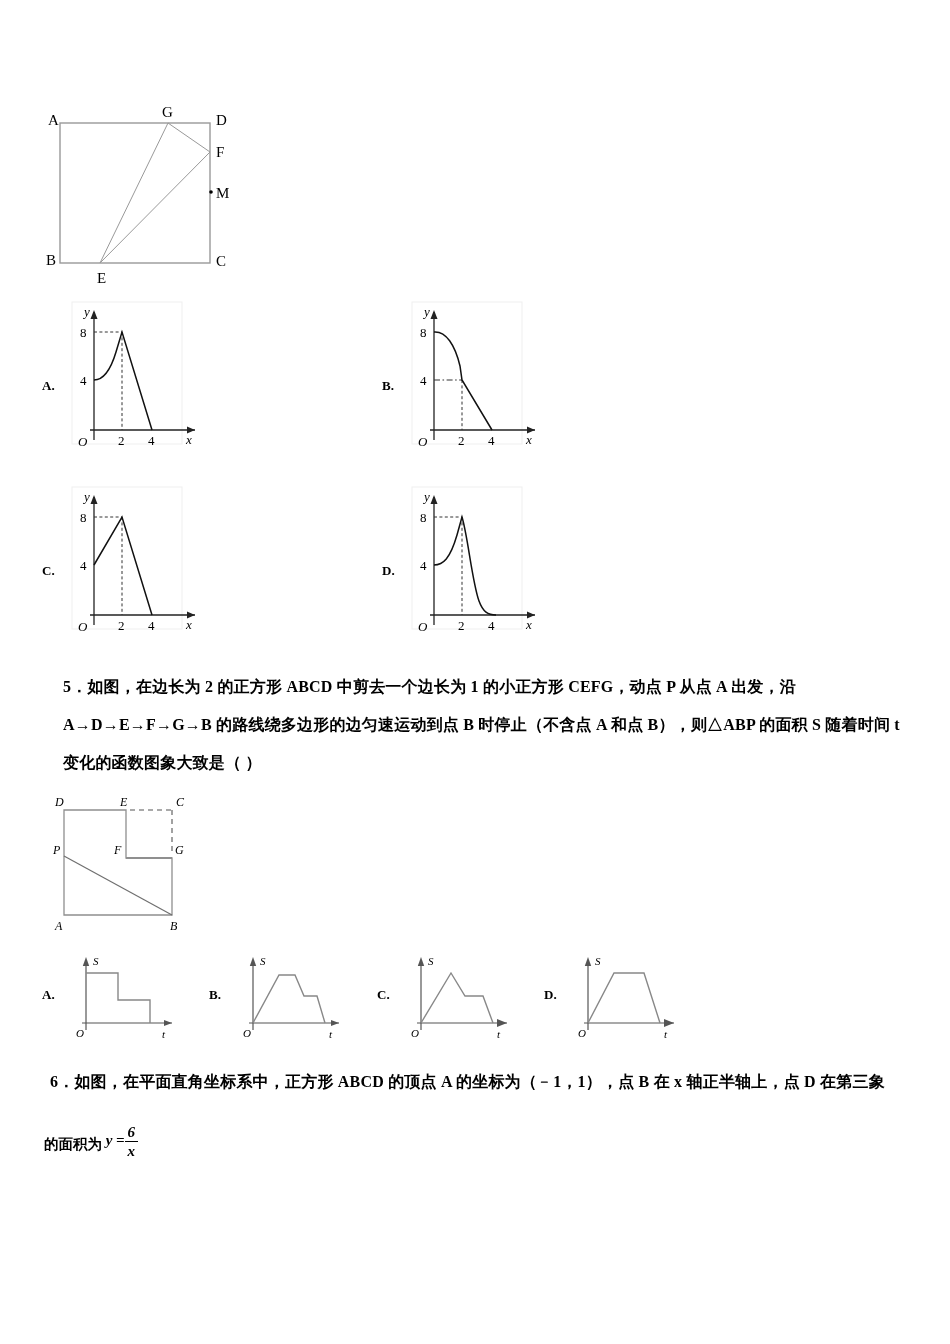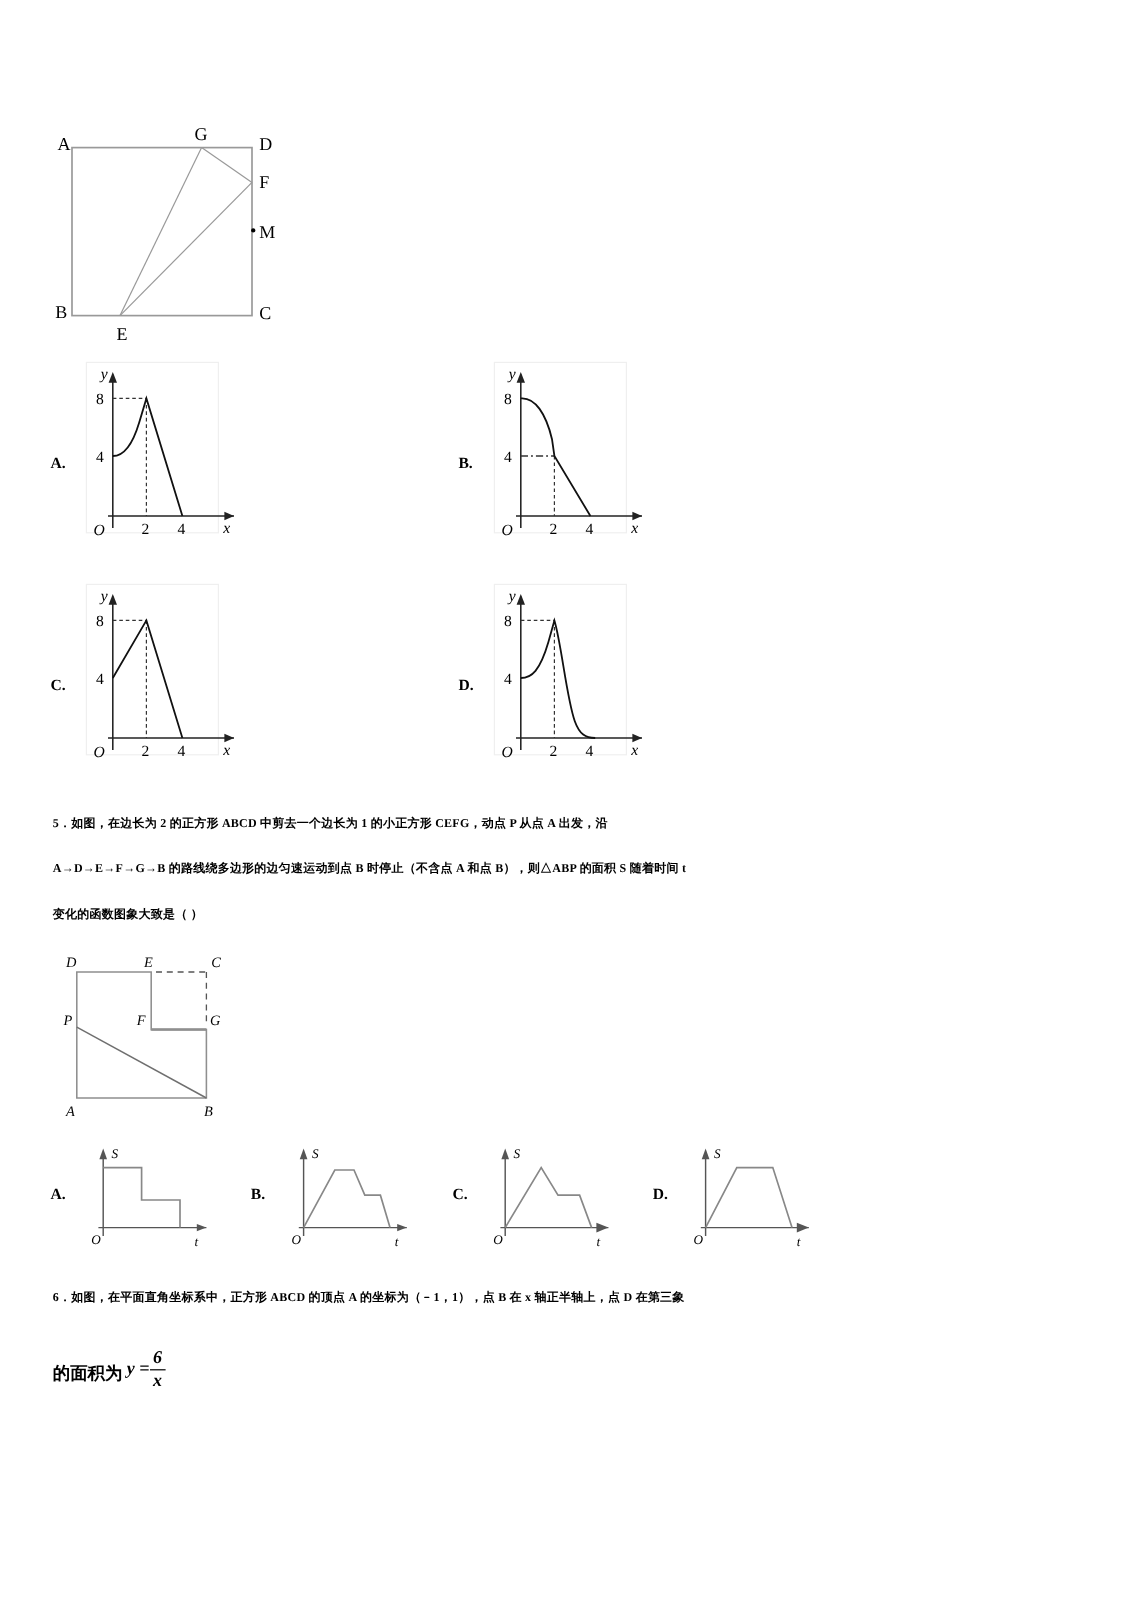--- a/index.html
+++ b/index.html
@@ -41,25 +41,26 @@
     font-weight: bold;
     font-size: 13px;
     font-style: normal;
   }
 
   
   .qtext {
     position: absolute;
     font-family: "Liberation Serif", serif;
     font-weight: bold;
-    font-size: 10px;
+    font-size: 16px;
     line-height: 38px;
     color: #000000;
     white-space: nowrap;
     letter-spacing: 0.2px;
+    margin-left: 19px;
   }
 
   
   .fig2 {
     position: absolute;
     left: 50px;
     top: 790px;
     width: 220px;
     height: 145px;
   }
@@ -302,21 +303,21 @@
       <polygon points="132,78 122,74 122,82" fill="#555"></polygon>
       <line x1="46" y1="85" x2="46" y2="16" stroke="#555" stroke-width="1.2"></line>
       <polygon points="46,12 42.8,21 49.2,21" fill="#555"></polygon>
       <path d="M 46,78 L 72,28 L 102,28 L 118,78" fill="none" stroke="#888" stroke-width="1.4"></path>
       <text x="36" y="92" font-size="11" font-style="italic">O</text>
       <text x="122" y="93" font-size="11" font-style="italic">t</text>
       <text x="53" y="20" font-size="11" font-style="italic">S</text>
     </svg>
   </div>
 
-  <div class="qtext" style="left:44px; top:1063px;">6．如图，在平面直角坐标系中，正方形 ABCD 的顶点 A 的坐标为（﹣1，1），点 B 在 x 轴正半轴上，点 D 在第三象</div>
+  <div class="qtext" style="left:31px; top:1063px;">6．如图，在平面直角坐标系中，正方形 ABCD 的顶点 A 的坐标为（﹣1，1），点 B 在 x 轴正半轴上，点 D 在第三象</div>
 
   <div style="position:absolute; left:44px; top:1128px; width:880px; font-family:'Liberation Serif', serif; font-weight:bold; font-size:14.5px; line-height:30px;">
     <span>的面积为</span>
     <span class="eqwrap">
       <span>y =</span><span class="frac"><span class="num">6</span><span class="bar"></span><span class="den">x</span></span>
     </span>
   </div>
 
 </div>
 

